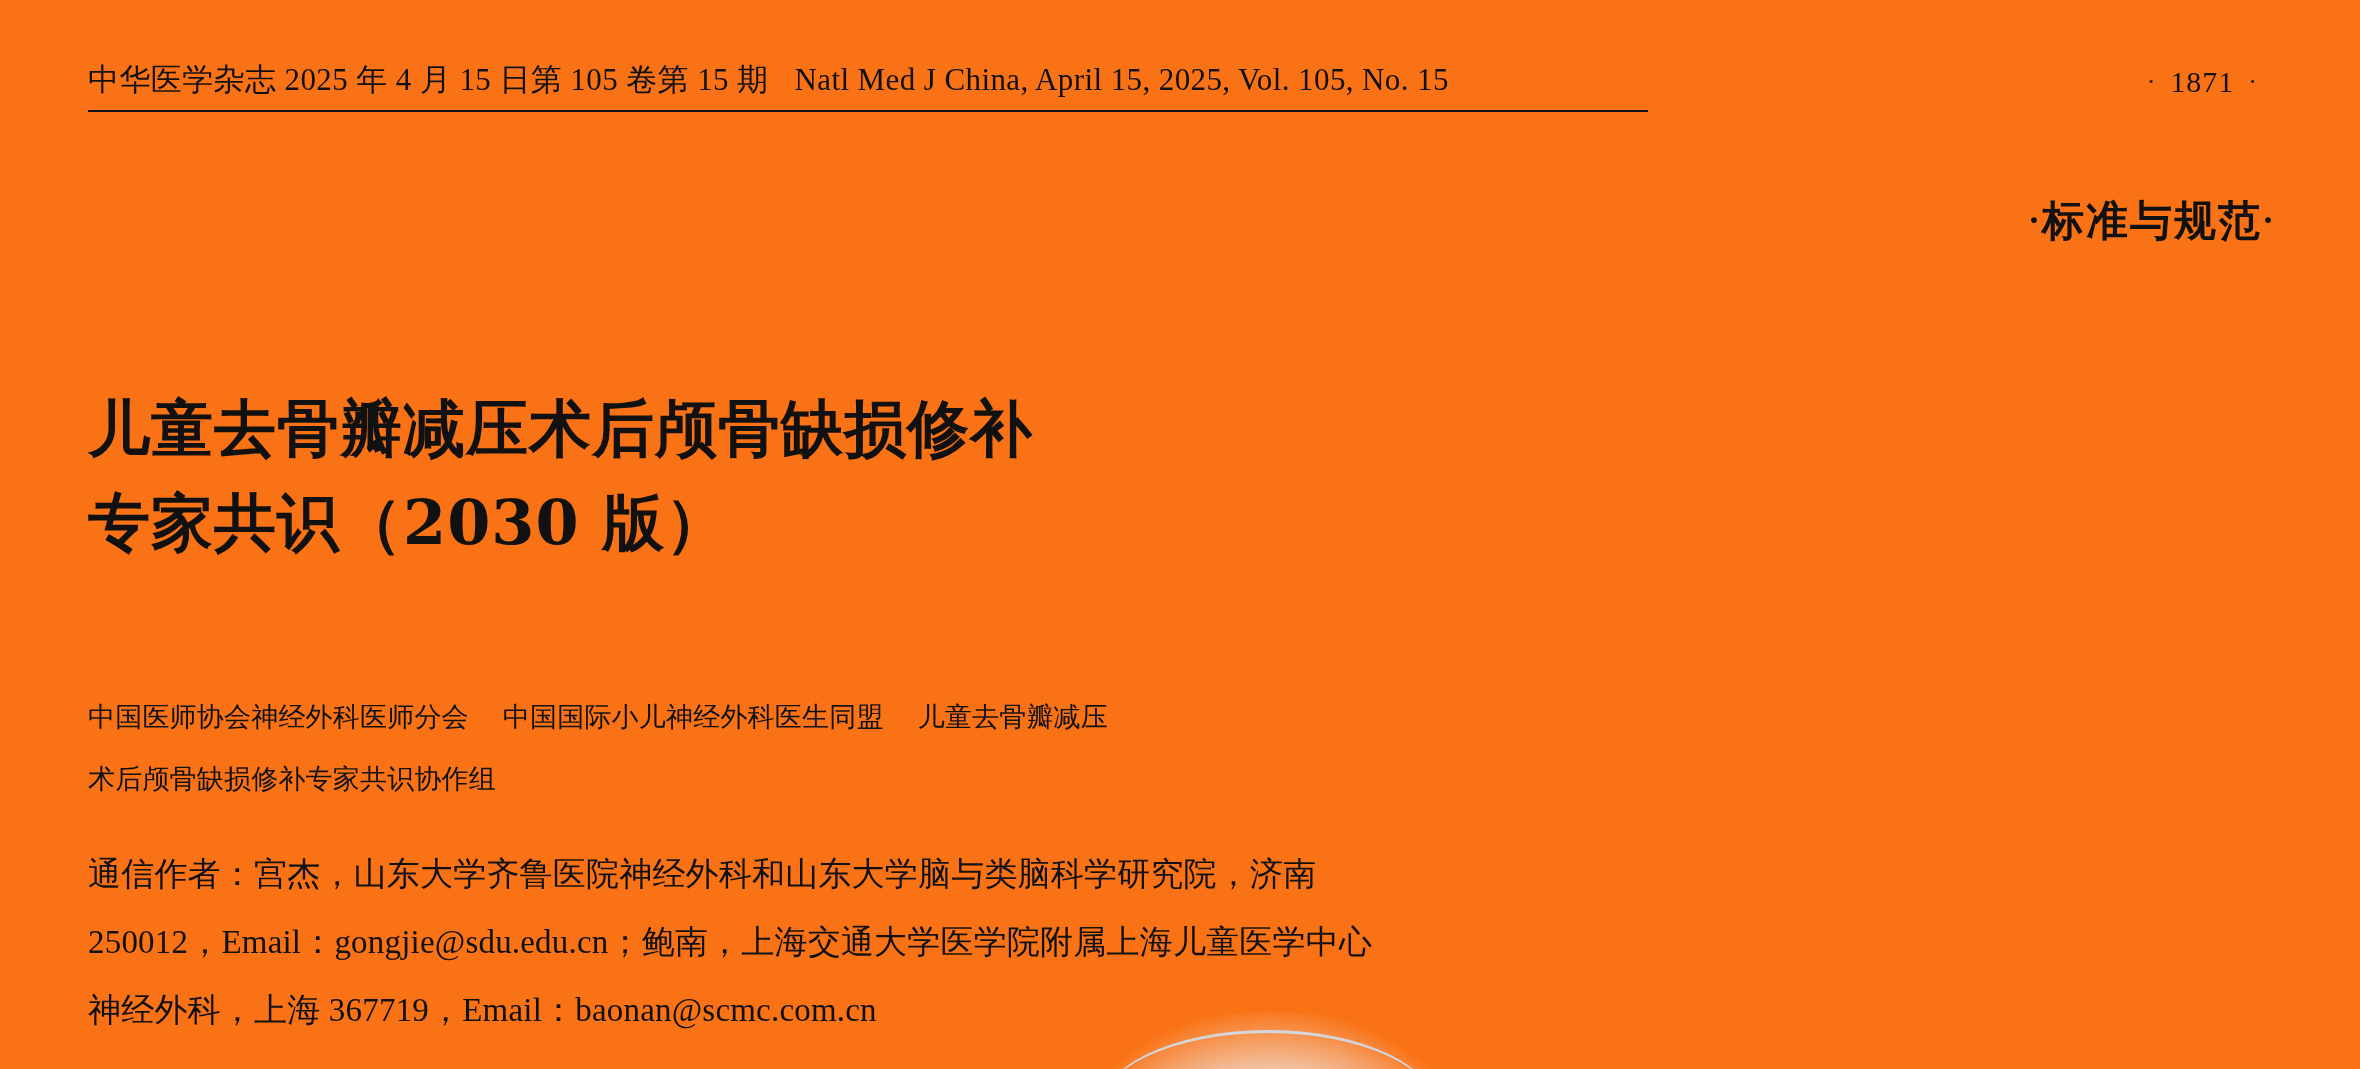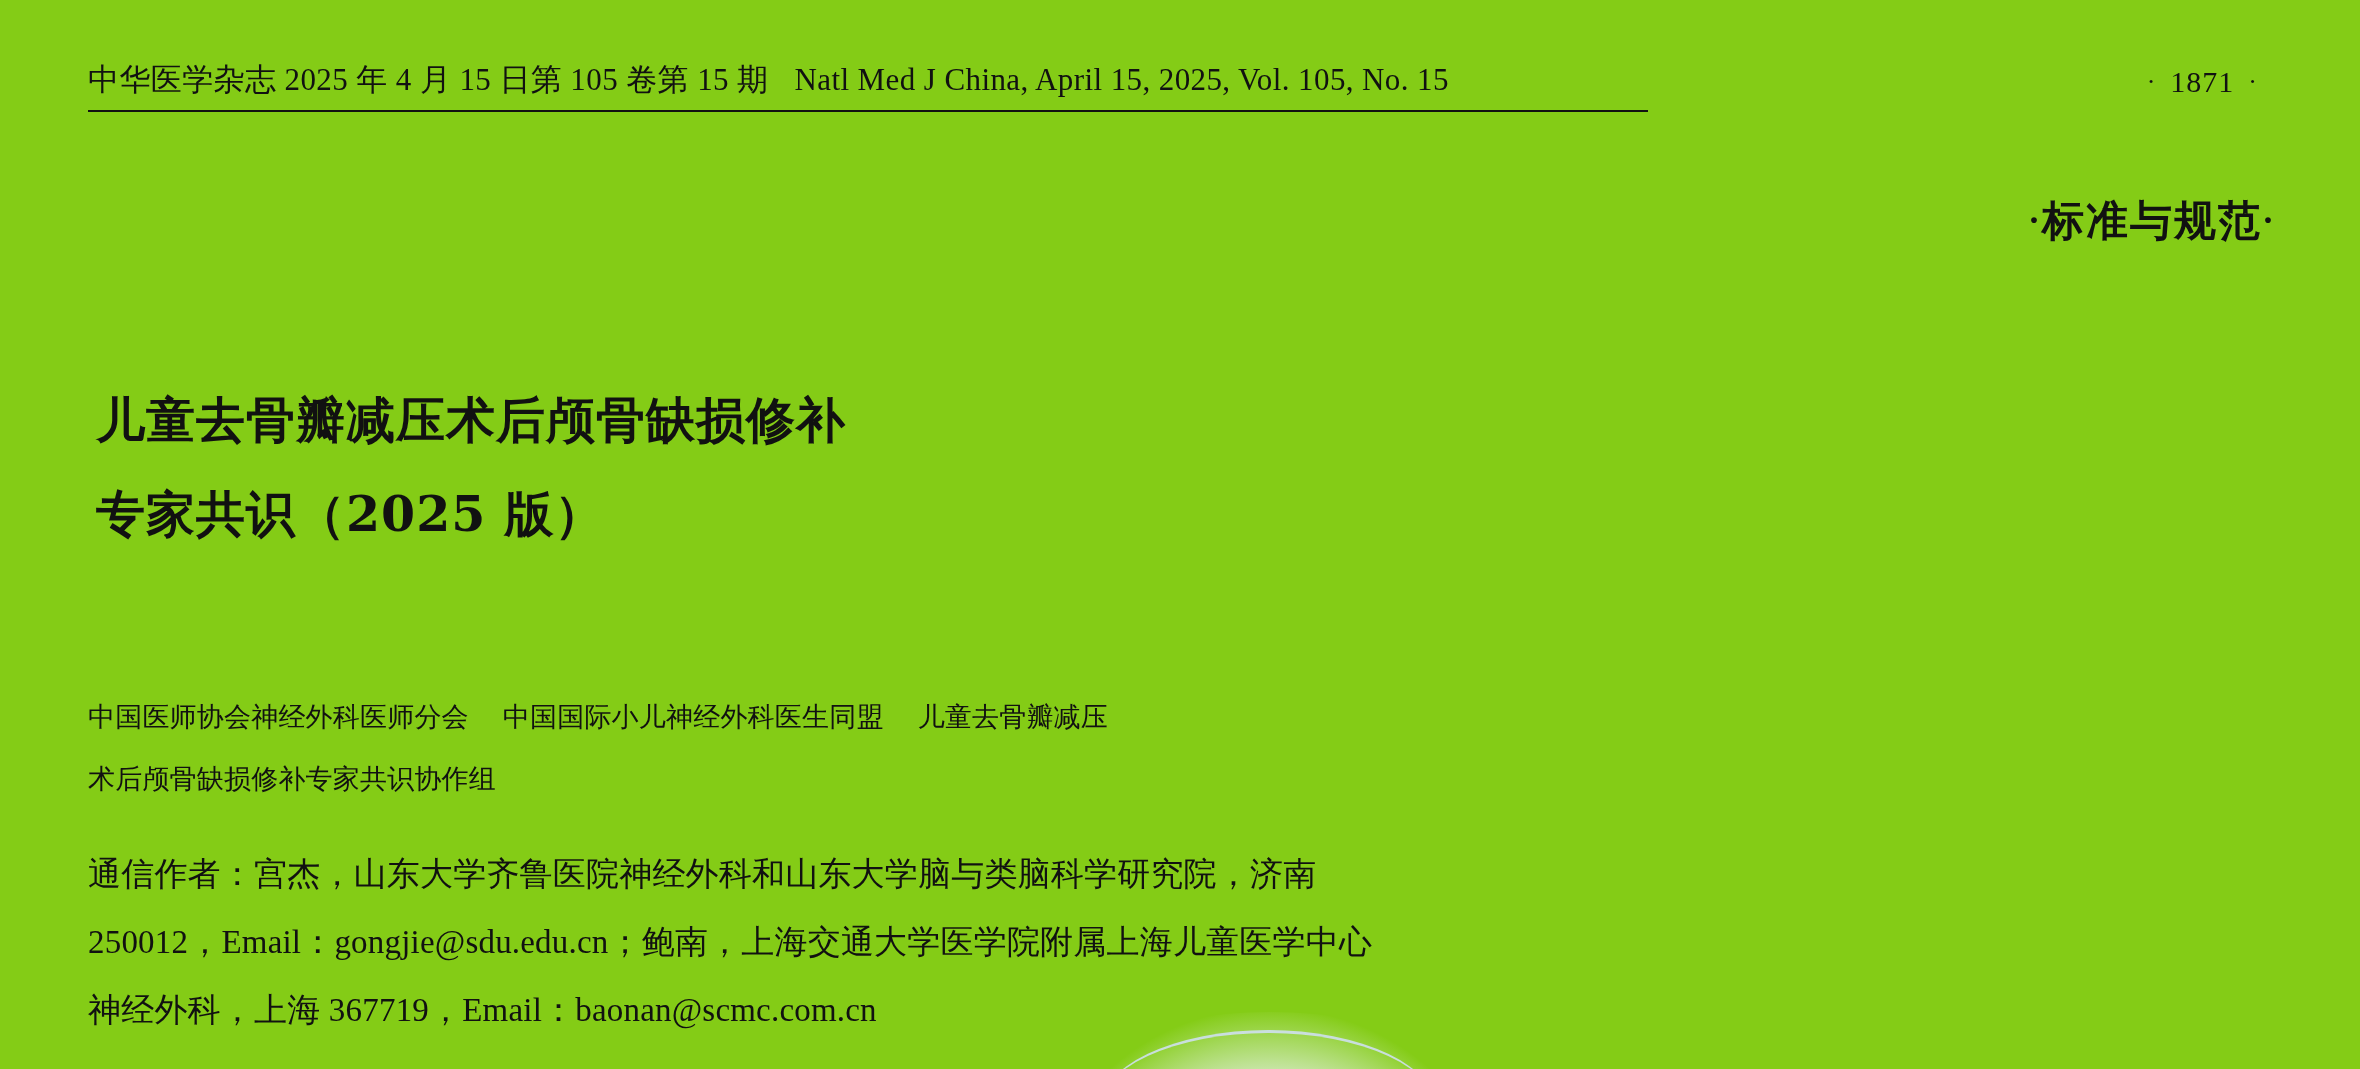--- a/index.html
+++ b/index.html
@@ -12,21 +12,21 @@
     height: 1069px;
     position: relative;
     overflow: hidden;
     font-family: "Liberation Serif", "DejaVu Serif", serif;
     color: #111111;
   }
 
   .page {
     position: absolute;
     inset: 0;
-    background: #84cc16;
+    background: #f97316;
   }
 
   
   .runninghead {
     position: absolute;
     left: 88px;
     top: 58px;
     width: 2184px;
     height: 48px;
   }
@@ -85,26 +85,25 @@
     font-size: 36px;
     vertical-align: 3px;
   }
 
   
   .title {
     position: absolute;
     left: 88px;
     top: 340px;
     width: 1600px;
-    font-size: 49px;
+    font-size: 62px;
     line-height: 94px;
     font-weight: 700;
     letter-spacing: 1px;
     font-family: "DejaVu Serif", "Liberation Serif", serif;
-    margin-left: 8px;
   }
   .title-line {
     display: block;
     white-space: nowrap;
   }
 
   
   .authors {
     position: absolute;
     left: 88px;
@@ -175,21 +174,21 @@
       <span class="dot">·</span><span>1871</span><span class="dot">·</span>
     </div>
   </div>
 
   <div class="section-tag">
     <span class="tagdot">·</span><span>标准与规范</span><span class="tagdot">·</span>
   </div>
 
   <h1 class="title">
     <span class="title-line">儿童去骨瓣减压术后颅骨缺损修补</span>
-    <span class="title-line">专家共识（2025 版）</span>
+    <span class="title-line">专家共识（2030 版）</span>
   </h1>
 
   <div class="authors">
     <span class="authors-line">
       <span>中国医师协会神经外科医师分会</span><span class="grp-gap"></span><span>中国国际小儿神经外科医生同盟</span><span class="grp-gap"></span><span>儿童去骨瓣减压</span>
     </span>
     <span class="authors-line">术后颅骨缺损修补专家共识协作组</span>
   </div>
 
   <div class="corr">

